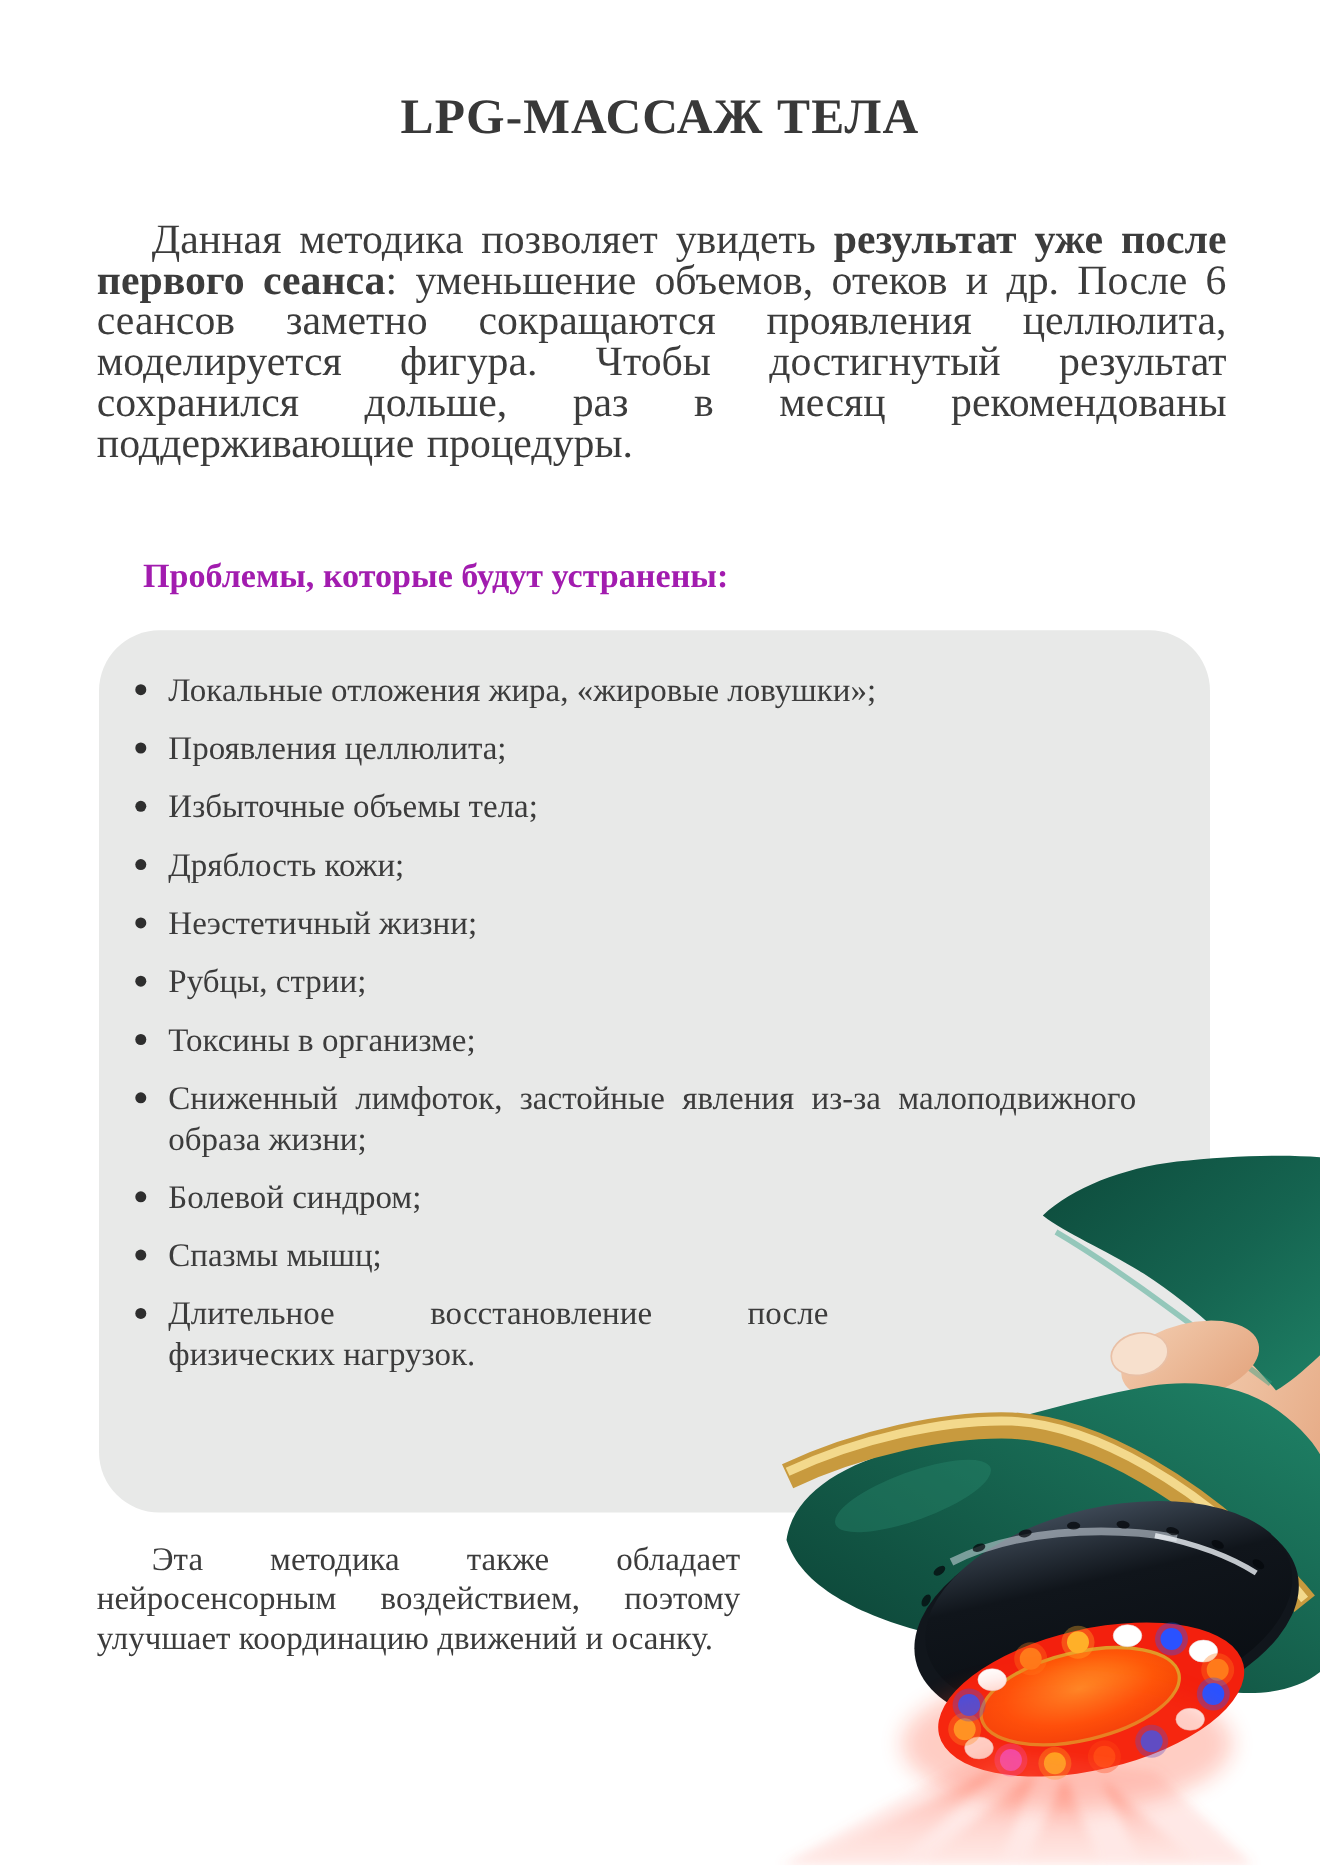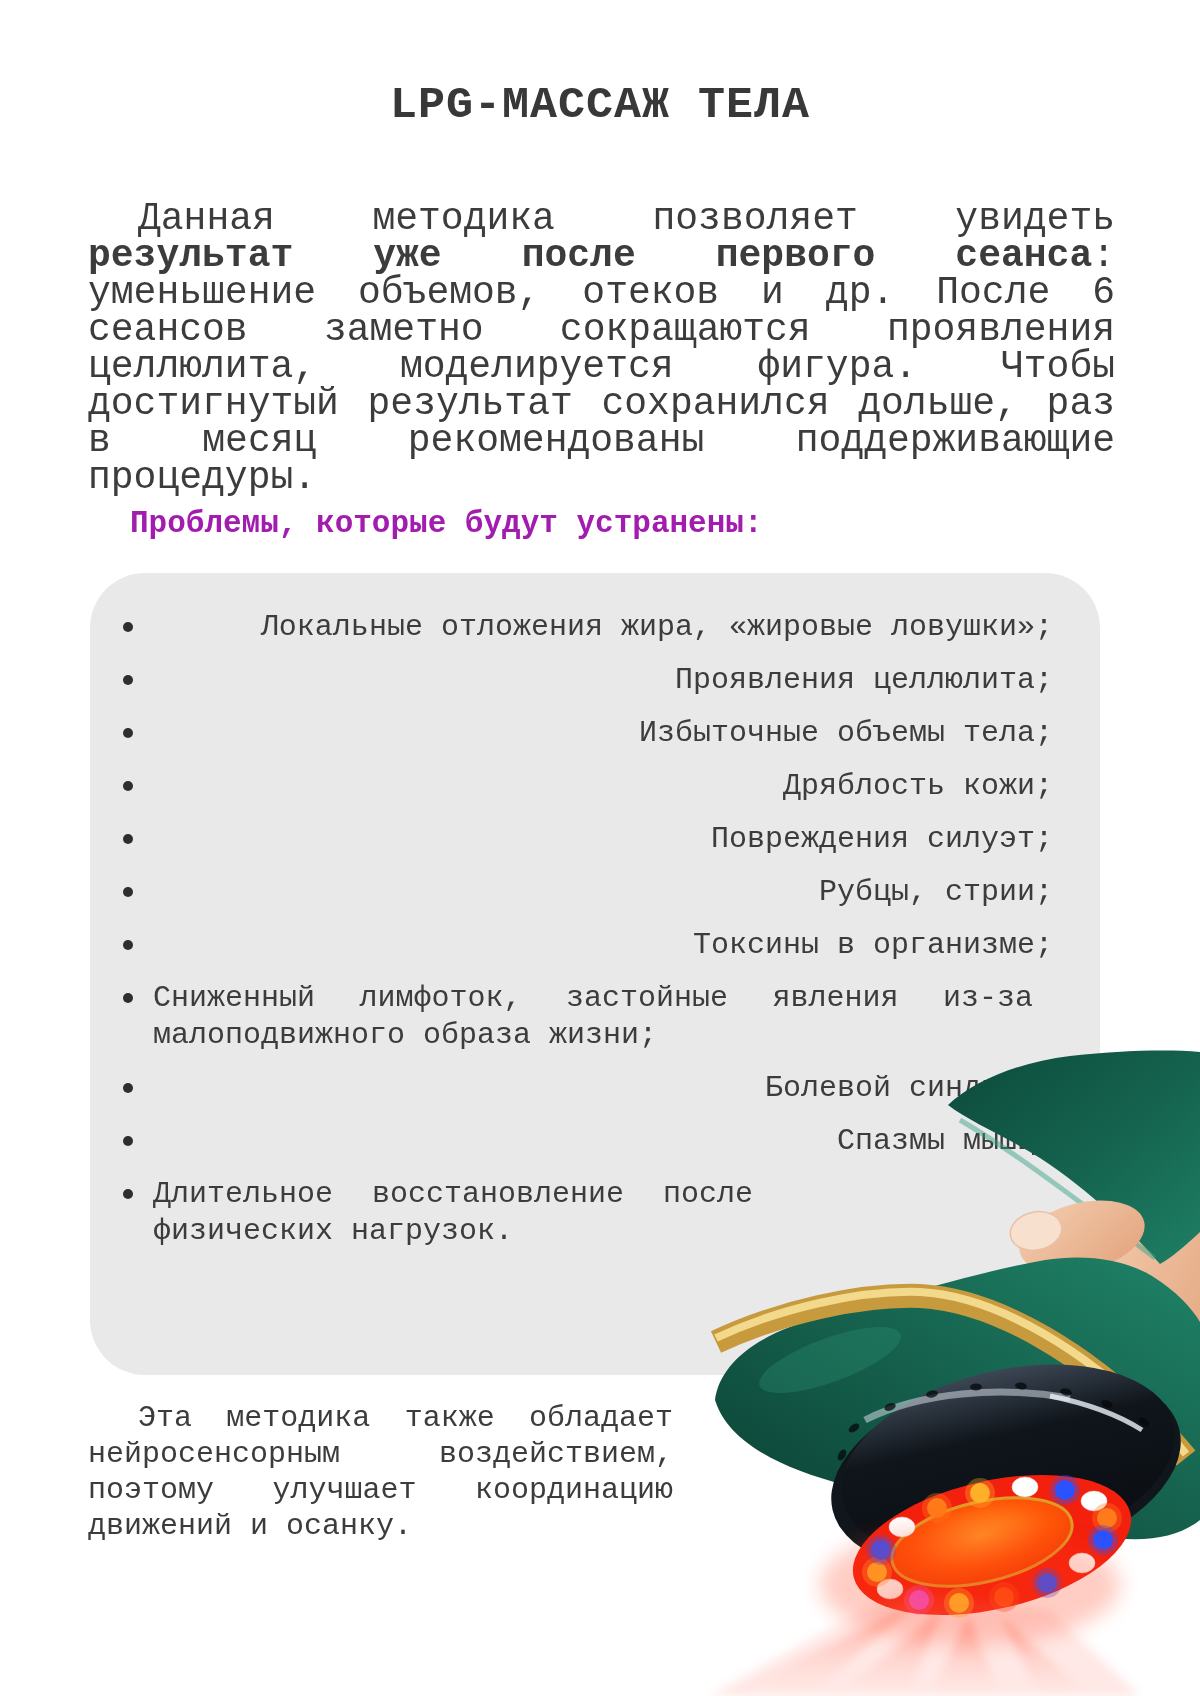--- a/index.html
+++ b/index.html
@@ -1,19 +1,19 @@
 <!DOCTYPE html>
 <html><head>
 <meta charset="utf-8">
 <style>
   html,body { margin:0; padding:0; background:#ffffff; }
   .page {
     position:relative; width:1200px; height:1696px; margin:0 auto;
     background:#ffffff; overflow:hidden;
-    font-family:Liberation Mono, monospace;
+    font-family:Liberation Serif, serif;
     color:#3c3c3c;
     border-radius:18px;
   }
   .title {
     position:absolute; left:0; top:80px; width:1200px;
     text-align:center; font-size:45px; font-weight:bold;
     letter-spacing:1px; color:#383838;
   }
   .intro {
     position:absolute; left:88px; top:200px; width:1027px;
@@ -28,21 +28,21 @@
   .panel {
     position:absolute; left:90px; top:573px; width:1010px; height:802px;
     background:#e8e9e8; border-radius:55px;
   }
   .list { position:absolute; left:33px; top:36px; width:945px; }
   .li { display:flex; align-items:flex-start; margin-bottom:16px; }
   .bullet {
     flex:0 0 auto; width:10px; height:10px; border-radius:50%;
     background:#2e2e2e; margin:13px 20px 0 0;
   }
-  .li-text { font-size:30px; line-height:37px; width:900px;text-align:right; }
+  .li-text { font-size:30px; line-height:37px; width:900px; }
   .li.wide-justify .li-text { width:880px; text-align:justify; text-align-last:left; }
   .li.narrow-justify .li-text { width:600px; text-align:justify; text-align-last:left; }
   .outro {
     position:absolute; left:88px; top:1400px; width:585px;
     font-size:30px; line-height:36px; text-align:justify; text-align-last:left;
     text-indent:50px;
   }
   .device { position:absolute; left:620px; top:1000px; width:580px; height:696px; }
 </style>
 </head>
@@ -69,21 +69,21 @@
       <div class="li">
           <span class="bullet"></span>
           <span class="li-text">Избыточные объемы тела;</span>
         </div>
       <div class="li">
           <span class="bullet"></span>
           <span class="li-text">Дряблость кожи;</span>
         </div>
       <div class="li">
           <span class="bullet"></span>
-          <span class="li-text">Повреждения силуэт;</span>
+          <span class="li-text">Неэстетичный жизни;</span>
         </div>
       <div class="li">
           <span class="bullet"></span>
           <span class="li-text">Рубцы, стрии;</span>
         </div>
       <div class="li">
           <span class="bullet"></span>
           <span class="li-text">Токсины в организме;</span>
         </div>
       <div class="li wide-justify">

